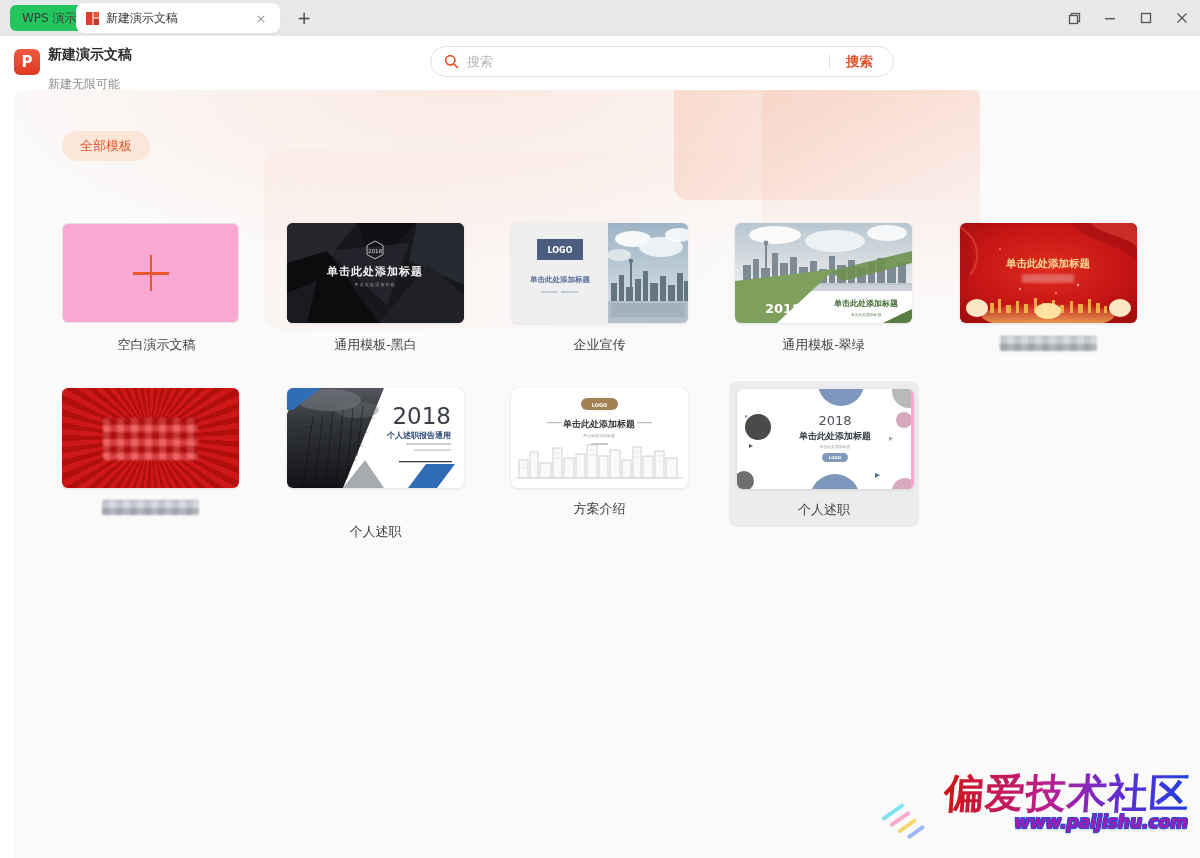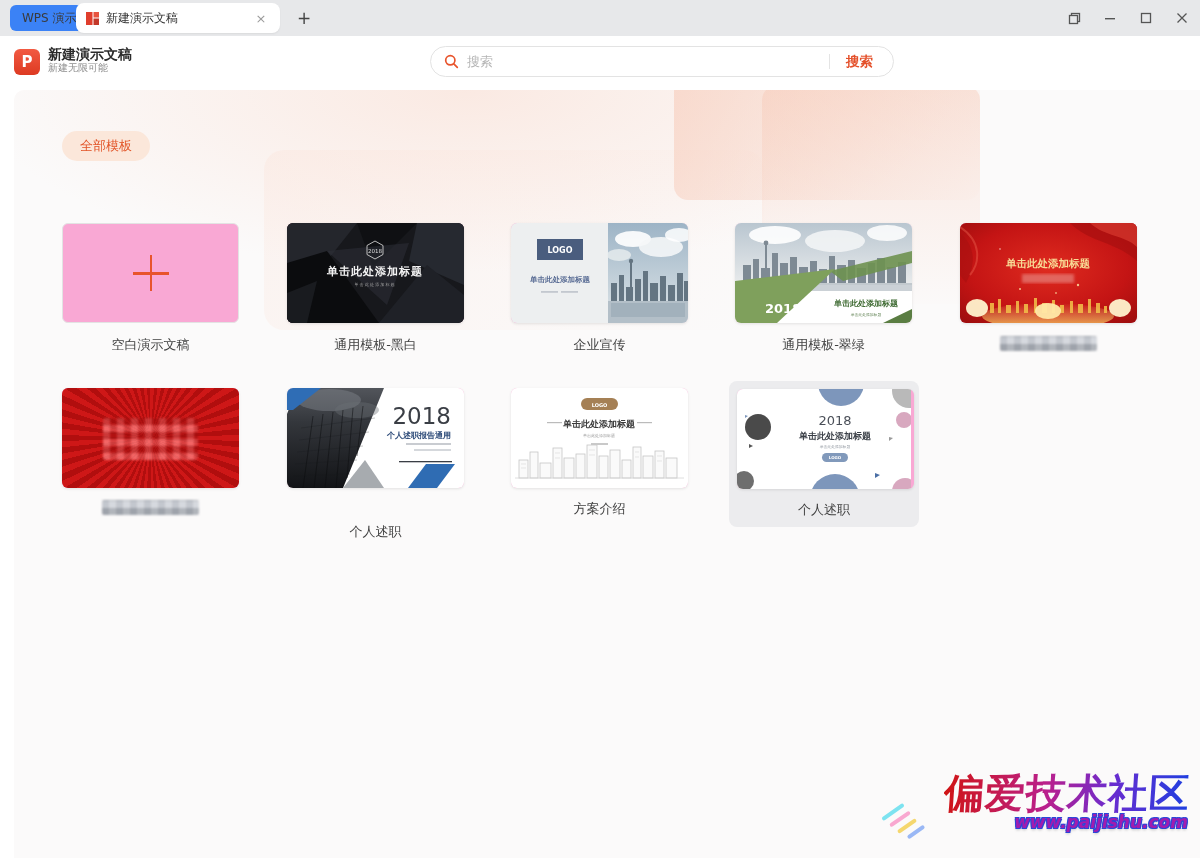--- a/index.html
+++ b/index.html
@@ -3,37 +3,37 @@
 <meta charset="utf-8">
 <style>
   *{margin:0;padding:0;box-sizing:border-box;}
   html,body{width:1200px;height:858px;overflow:hidden;}
   body{font-family:"DejaVu Sans","Liberation Sans",sans-serif;background:#fff;position:relative;}
   .app{position:absolute;inset:0;width:1200px;height:858px;}
 
   
   .tabbar{position:absolute;left:0;top:0;width:1200px;height:36px;background:#e7e8ea;}
   .home-btn{position:absolute;left:10px;top:5px;height:26px;padding:0 12px;border-radius:6px;
-    background:#3b82f6;display:flex;align-items:center;font-size:12px;color:#3a3a3a;cursor:default;}
+    background:#22c55e;display:flex;align-items:center;font-size:12px;color:#3a3a3a;cursor:default;}
   .tab{position:absolute;left:76px;top:3px;width:204px;height:30px;background:#fff;border-radius:8px;
     display:flex;align-items:center;padding:0 10px;box-shadow:0 1px 2px rgba(0,0,0,.06);}
   .tab-label{font-size:12px;color:#333;margin-left:7px;flex:1;white-space:nowrap;overflow:hidden;}
   .tab-close{color:#9a9a9a;font-size:13px;width:18px;text-align:center;cursor:pointer;}
   .newtab{position:absolute;left:292px;top:6px;width:24px;height:24px;display:flex;align-items:center;
     justify-content:center;color:#444;font-size:17px;cursor:pointer;}
   .winctl{position:absolute;top:0;right:0;height:36px;display:flex;align-items:center;}
   .winctl .wbtn{width:36px;height:36px;display:flex;align-items:center;justify-content:center;cursor:pointer;}
 
   
   .header{position:absolute;left:0;top:36px;width:1200px;height:54px;background:#fff;}
   .appicon{position:absolute;left:14px;top:13px;width:26px;height:26px;border-radius:6px;
     background:linear-gradient(180deg,#f25a42,#dd3a22);color:#fff;font-weight:bold;font-size:15px;
     display:flex;align-items:center;justify-content:center;}
   .htitle{position:absolute;left:48px;top:10px;font-size:14px;font-weight:bold;color:#2b2b2b;}
-  .hsub{position:absolute;left:48px;top:25px;font-size:10px;color:#8d8d8d;}
+  .hsub{position:absolute;left:48px;top:40px;font-size:12px;color:#8d8d8d;}
   .searchbox{position:absolute;left:430px;top:10px;width:464px;height:31px;border:1px solid #e3e3e3;
     border-radius:16px;background:#fff;display:flex;align-items:center;padding:0 4px 0 13px;}
   .searchbox input{border:none;outline:none;flex:1;font-size:13px;color:#444;margin-left:8px;background:transparent;}
   .searchbox input::placeholder{color:#b4b4b4;}
   .search-divider{width:1px;height:15px;background:#e4e4e4;}
   .search-btn{color:#e4502a;font-size:13.5px;font-weight:bold;padding:0 16px;cursor:pointer;white-space:nowrap;}
 
   
   .panel{position:absolute;left:14px;top:90px;width:1186px;height:768px;background:#fbfafa;
     border-top-left-radius:10px;overflow:hidden;}
@@ -146,21 +146,21 @@
   <div class="panel">
     <div class="deco deco3"></div>
     <div class="deco deco1"></div>
     <div class="deco deco2"></div>
 
     <div class="pill">全部模板</div>
 
     <div class="card blank" style="left:48px;top:133px;">
       <div class="plus"></div>
     </div>
-    <div class="card-label" style="left:48px;top:246px;">空白演示文稿</div>
+    <div class="card-label" style="left:54px;top:246px;">空白演示文稿</div>
 
     <div class="card" style="left:273px;top:133px;">
       <svg width="177" height="100" viewBox="0 0 177 100">
         <rect width="177" height="100" fill="#17181c"></rect>
         <polygon points="0,0 70,0 24,58 0,40" fill="#24262c"></polygon>
         <polygon points="70,0 130,0 86,44" fill="#0f1013"></polygon>
         <polygon points="130,0 177,0 177,62 122,38" fill="#262930"></polygon>
         <polygon points="0,40 40,28 92,100 0,100" fill="#0b0c0e"></polygon>
         <polygon points="92,100 140,42 177,72 177,100" fill="#1f2127"></polygon>
         <polygon points="40,28 122,20 100,82" fill="#2d3038" opacity="0.55"></polygon>

